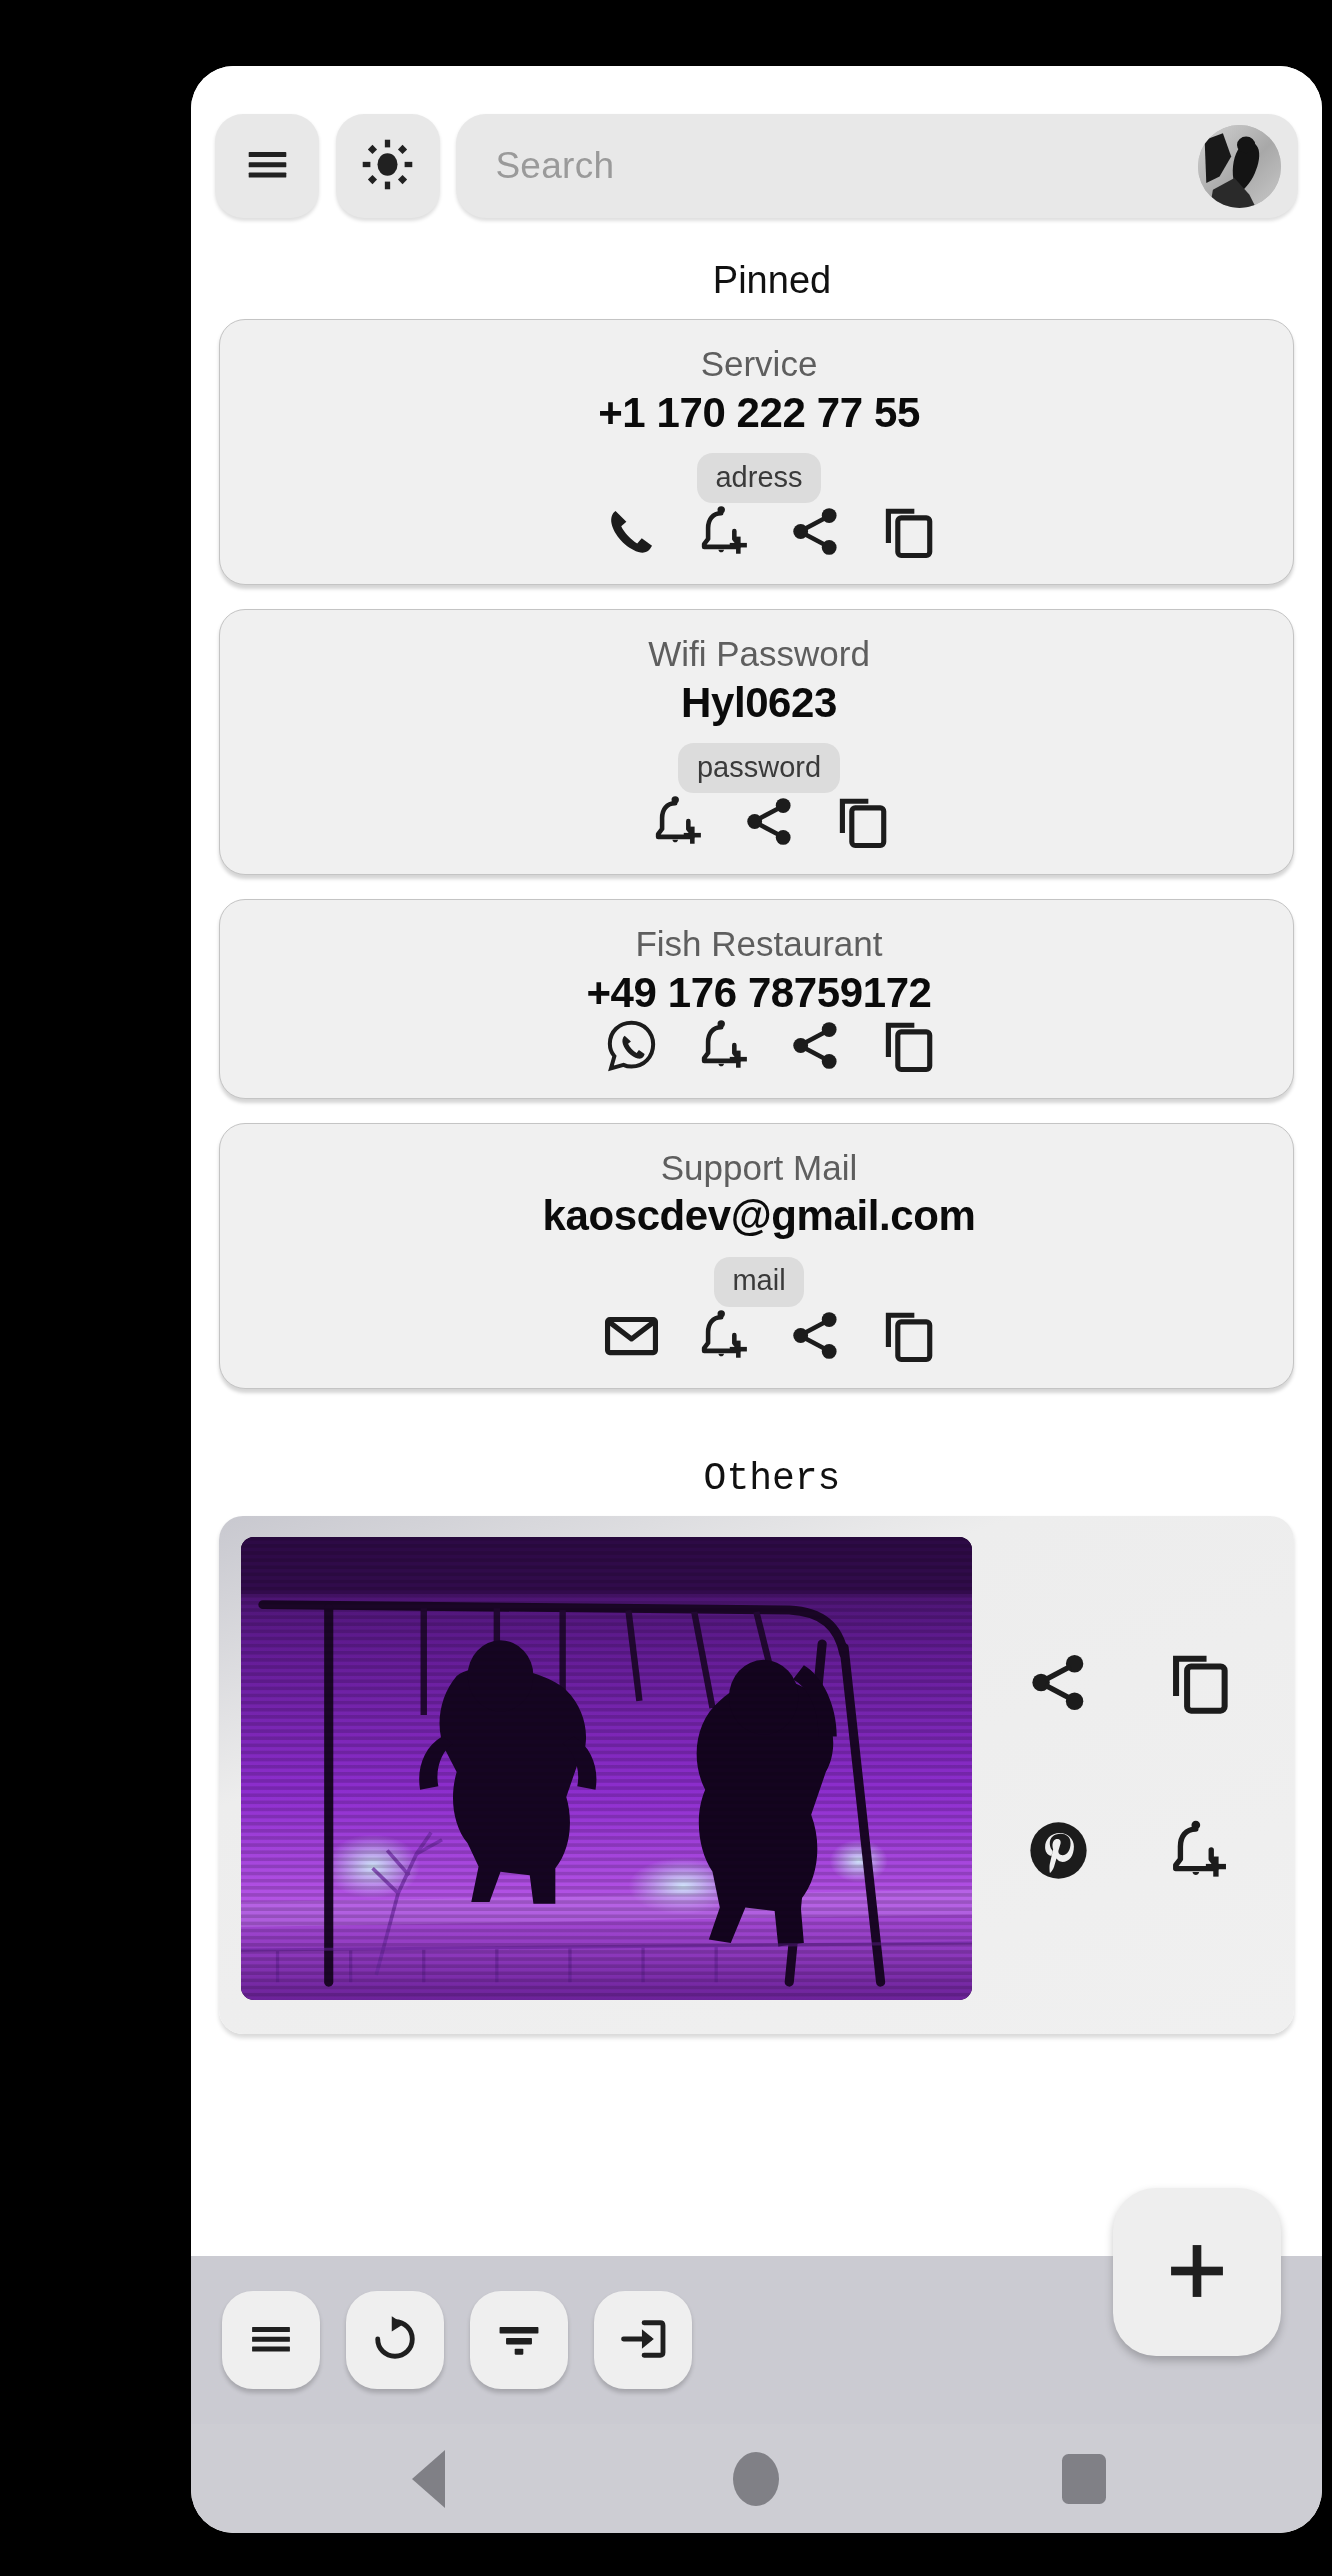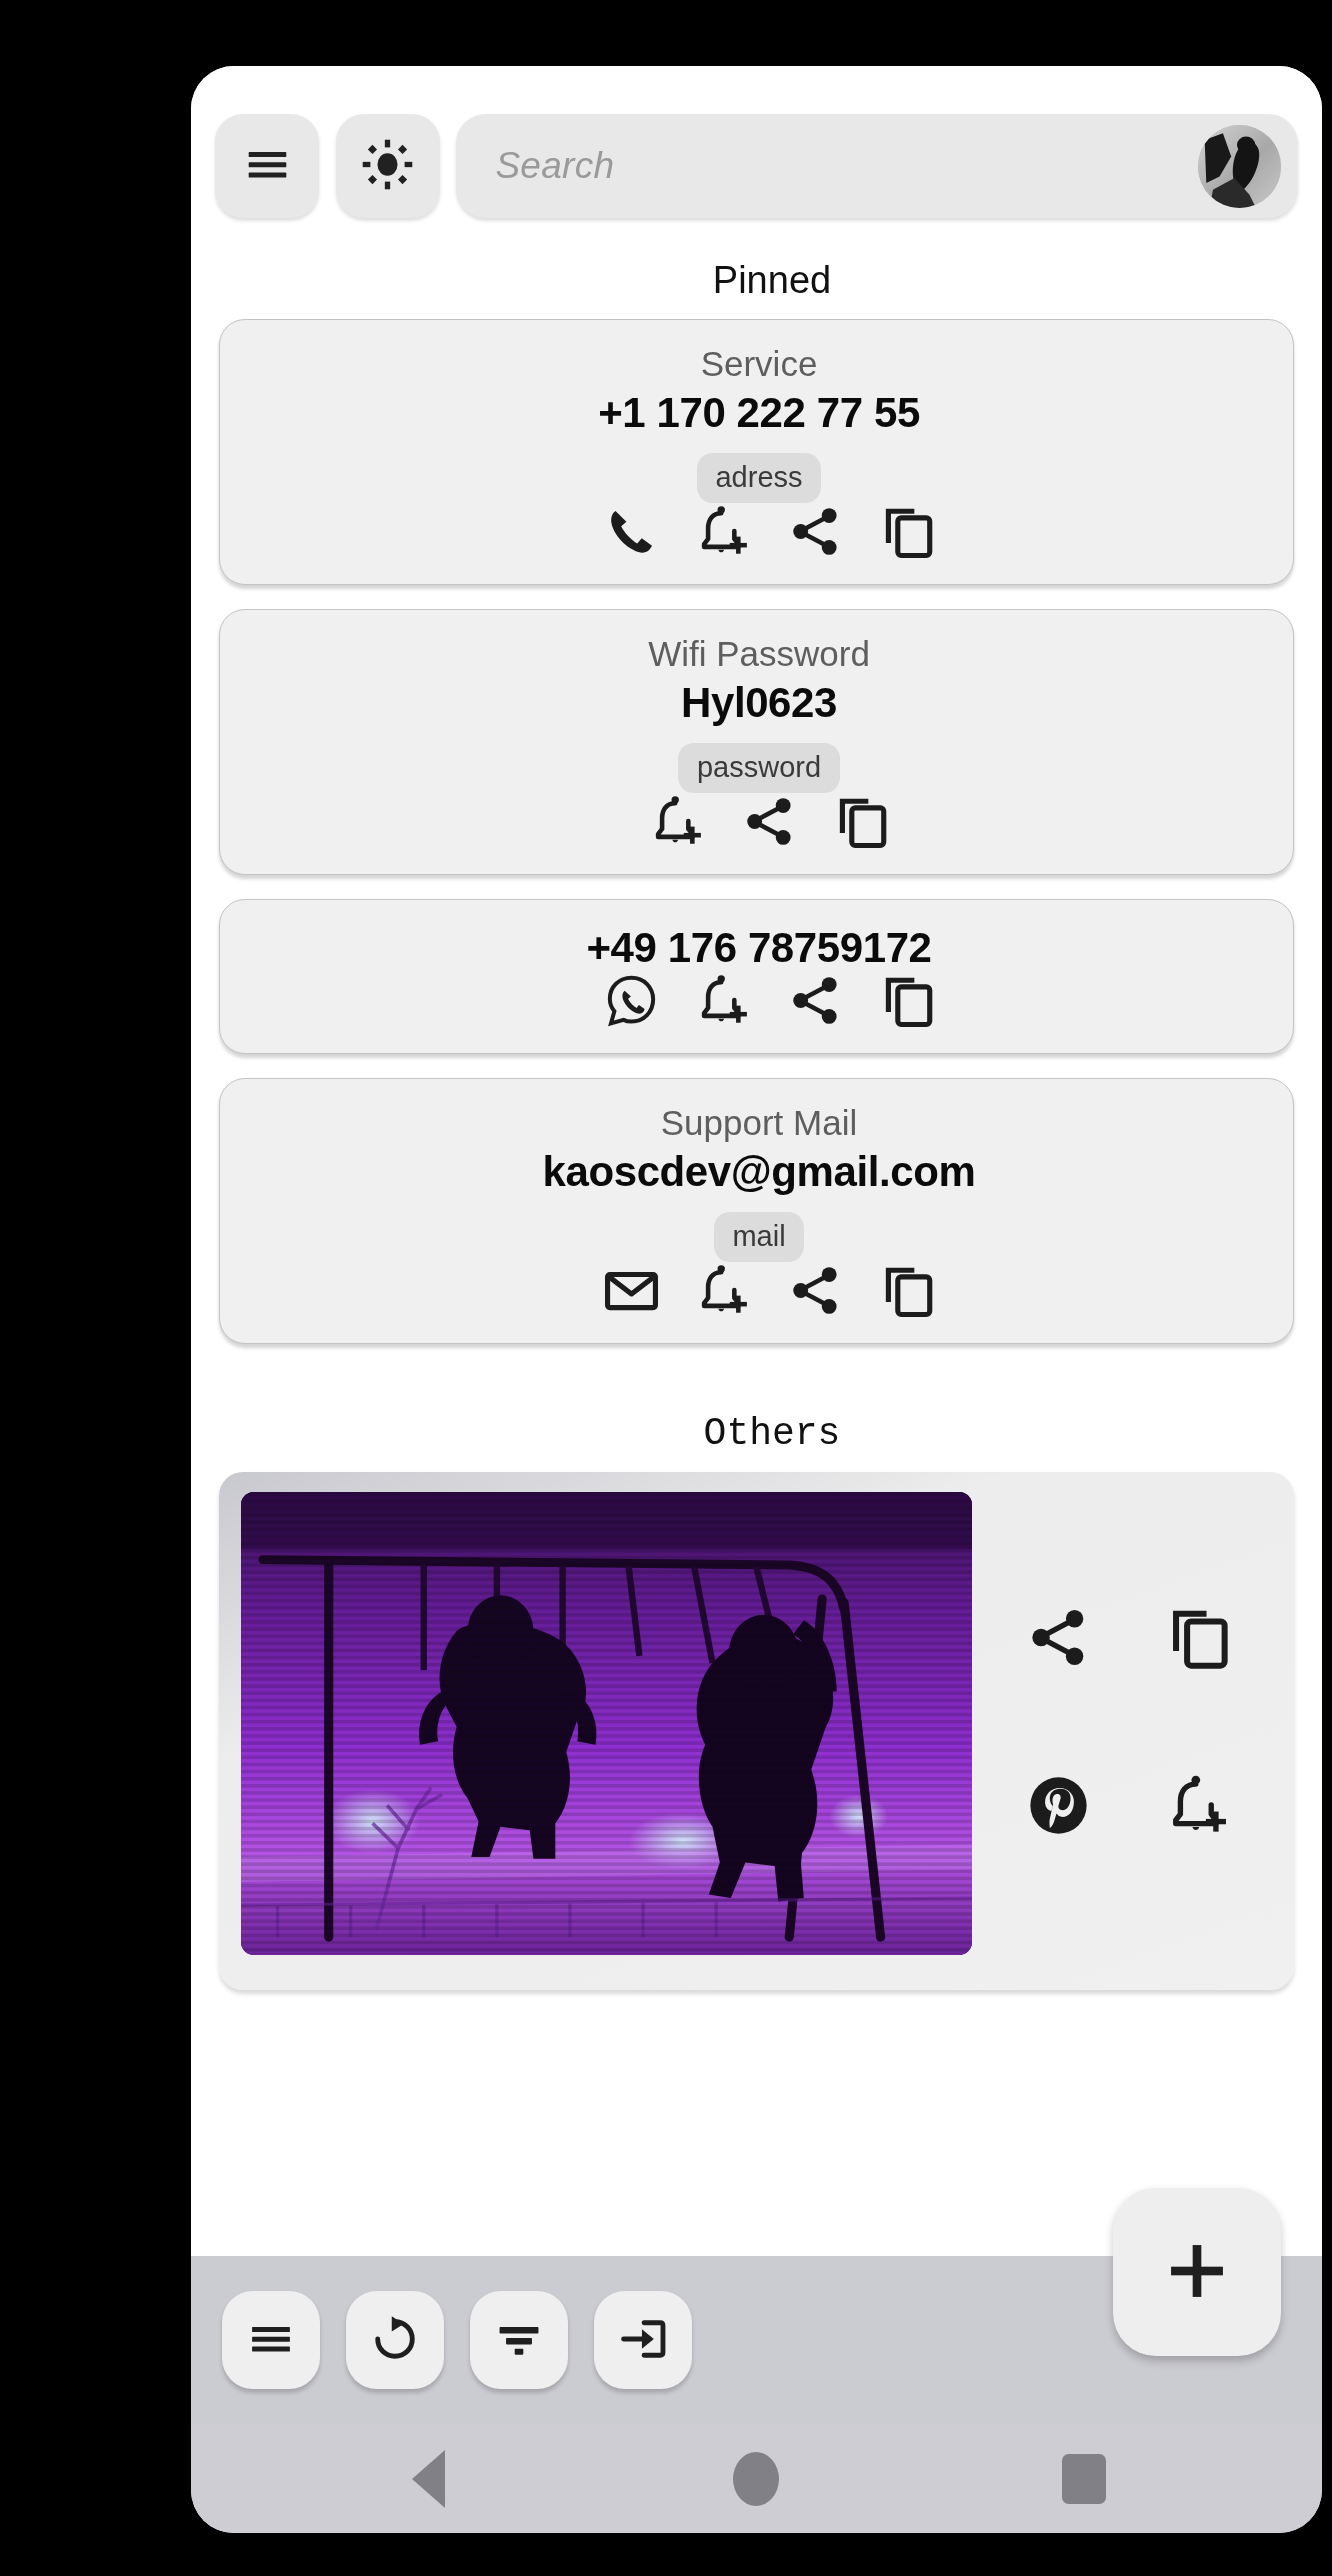--- a/index.html
+++ b/index.html
@@ -70,21 +70,20 @@
     align-items: center;
     padding: 0 39px;
     position: relative;
     cursor: text;
   }
 
   #search-placeholder {
     font-size: 37px;
     color: #9a9a9a;
     letter-spacing: 0.3px;
-    font-style: italic;
   }
 
   #avatar {
     position: absolute;
     right: 16.7px;
     width: 83px;
     height: 83px;
     border-radius: 50%;
     overflow: hidden;
     background: #b9b9b9;
@@ -404,20 +403,21 @@
           <svg viewBox="0 0 100 100">
             <path d="M12 10 L62 10 L62 19 L21 19 L21 70 L12 70 Z" fill="#1c1c1c"></path>
             <rect x="33" y="26" width="56" height="66" rx="6" fill="none" stroke="#1c1c1c" stroke-width="9"></rect>
           </svg>
         </div>
       </div>
     </div>
 
     <div class="entry-card">
       <div class="entry-main">
+        <div class="entry-label">Fish Restaurant</div>
         <div class="entry-value">+49 176 78759172</div>
       </div>
       <div class="entry-actions">
         <div class="act-icon">
           <svg viewBox="0 0 100 100">
             <path d="M50 10 C28 10 12 26 12 47 C12 55 15 63 20 69 L14 90 L36 84 C40 86 45 87 50 87 C72 87 88 70 88 48 C88 27 72 10 50 10 Z" fill="none" stroke="#1c1c1c" stroke-width="7"></path>
             <path d="M38 33 C34 36 33 42 35 48 C39 60 50 70 61 73 C66 74 70 72 72 68 L73 65 L63 58 L59 63 C53 60 47 53 44 47 L49 43 Z" fill="#1c1c1c"></path>
           </svg>
         </div>
         <div class="act-icon">

